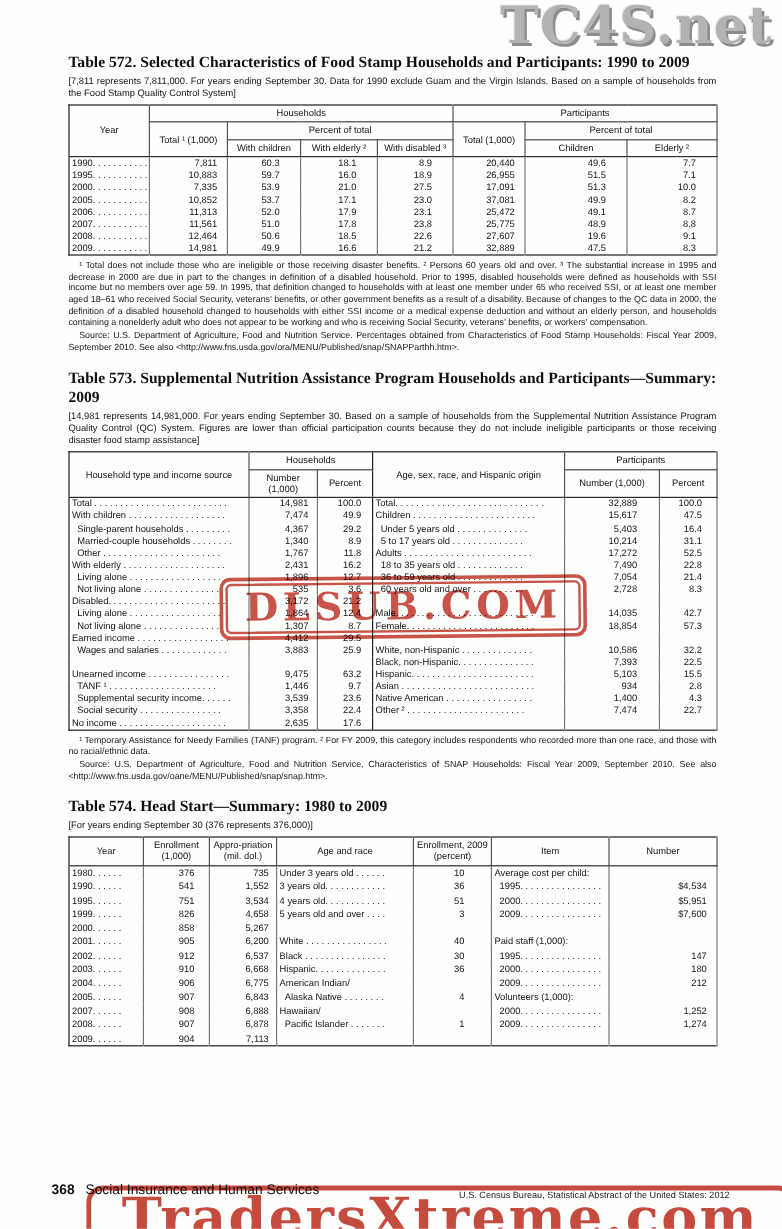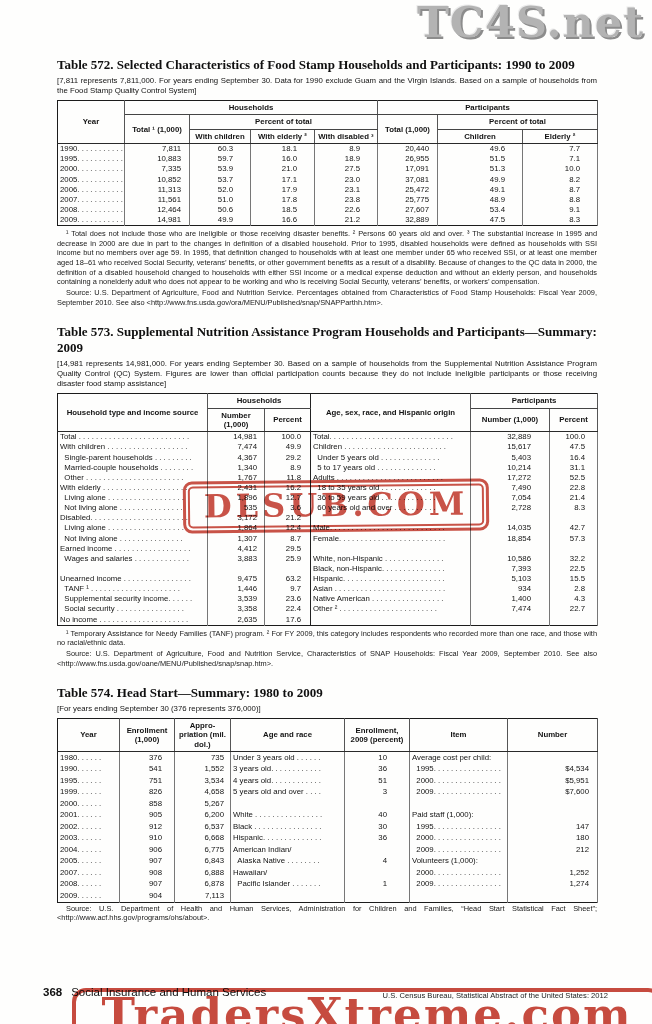--- a/index.html
+++ b/index.html
@@ -5,29 +5,29 @@
   html,body{margin:0;padding:0}
   body{
     width:652px;height:1024px;position:relative;overflow:hidden;
     background:#fefefd;color:#131313;
     font-family:"Liberation Sans",sans-serif;
   }
   .page{position:absolute;inset:0;padding:40px 55px 0 57px}
   .tbl-block{margin-bottom:13px}
   .tbl-title{
     font-family:"Liberation Serif",serif;font-weight:bold;
-    font-size:13px;line-height:1.22;margin:17px 0 3px;color:#101010;
+    font-size:13px;line-height:1.22;margin:4px 0 3px;color:#101010;
   }
   .bracket-note{font-size:7.8px;line-height:1.3;margin:0 0 4px;text-align:justify}
   .stat-table{
     width:100%;border-collapse:collapse;table-layout:fixed;
     font-size:7.8px;line-height:1.3;border:1px solid #1c1c1c;
   }
   .stat-table th{
-    font-weight:bold;text-align:center;vertical-align:middle;
+    font-weight:normal;text-align:center;vertical-align:middle;
     padding:2px 2px;border-right:1px solid #555;line-height:1.2;
   }
   .stat-table td{
     padding:0 2px;border-right:1px solid #777;
     overflow:hidden;white-space:nowrap;height:10px;vertical-align:middle;
   }
   .t574 td{height:11.5px}
   .hb{border-bottom:1px solid #444}
   .stat-table thead th[rowspan]{border-bottom:1px solid #2a2a2a}
   .stat-table thead tr:last-child th{border-bottom:1px solid #2a2a2a}
@@ -182,21 +182,21 @@
           <td class="num pct">48.9</td>
           <td class="num pct">8.8</td>
         </tr>
           <tr>
           <td class="lbl">2008. . . . . . . . . . .</td>
           <td class="num tot">12,464</td>
           <td class="num pct">50.6</td>
           <td class="num pct">18.5</td>
           <td class="num pct">22.6</td>
           <td class="num tot">27,607</td>
-          <td class="num pct">53.4</td>
+          <td class="num pct">19.6</td>
           <td class="num pct">9.1</td>
         </tr>
           <tr>
           <td class="lbl">2009. . . . . . . . . . .</td>
           <td class="num tot">14,981</td>
           <td class="num pct">49.9</td>
           <td class="num pct">16.6</td>
           <td class="num pct">21.2</td>
           <td class="num tot">32,889</td>
           <td class="num pct">47.5</td>
@@ -532,21 +532,20 @@
           <td class="lbl">2009. . . . . .</td>
           <td class="num enr">904</td>
           <td class="num app">7,113</td>
           <td class="lbl"></td>
           <td class="num per"></td>
           <td class="lbl"></td>
           <td class="num nbr"></td>
         </tr>
         </tbody>
     </table>
-    <p class="footnote source">Source: U.S. Department of Health and Human Services, Administration for Children and Families, “Head Start Statistical Fact Sheet”; &lt;http://www.acf.hhs.gov/programs/ohs/about&gt;.</p>
   </section>
 
   <div class="page-footer">
     <span class="pg-num">368</span><span class="pg-sec">Social Insurance and Human Services</span>
   </div>
   <div class="attribution">U.S. Census Bureau, Statistical Abstract of the United States: 2012</div>
 
   <div class="wm-mid">
     <div class="wm-mid-inner">DLSUB.COM</div>
   </div>

